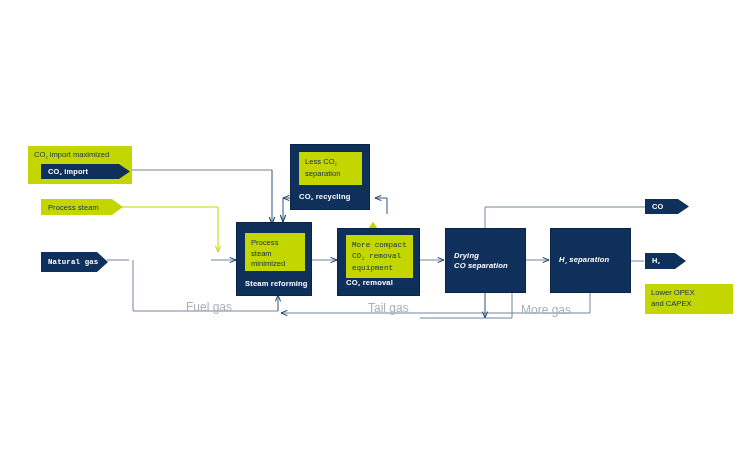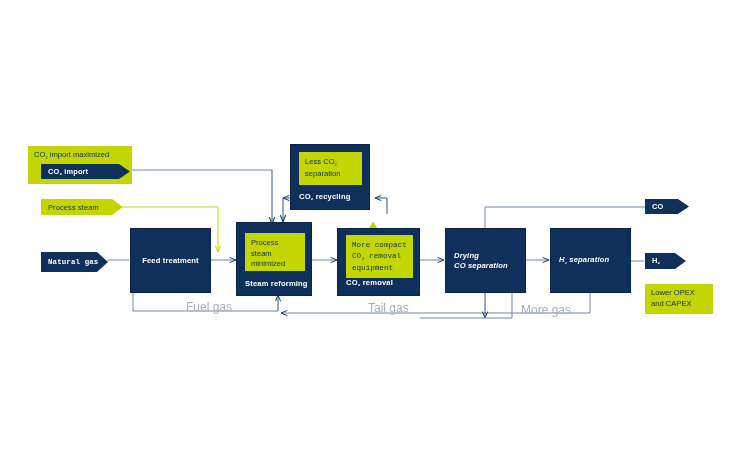--- a/index.html
+++ b/index.html
@@ -147,23 +147,20 @@
   </div>
 
   <div class="tag" style="left:645px;top:199px;width:44px;height:15px;">
     <span>CO</span>
   </div>
 
   <div class="tag" style="left:645px;top:253px;width:41px;height:16px;">
     <span>H<span class="sub">₂</span></span>
   </div>
 
-  <div class="pbox center" style="left:130px;top:228px;width:81px;height:65px;">
-    <div class="plabel">Feed treatment</div>
-  </div>
 
   <div class="pbox bottomlabel" style="left:236px;top:222px;width:76px;height:74px;">
     <div class="greencard" style="left:8px;top:10px;width:60px;height:38px;">
       <div>Process steam</div>
       <div>minimized</div>
     </div>
     <div class="plabel">Steam reforming</div>
   </div>
 
   <div class="pbox bottomlabel" style="left:337px;top:228px;width:83px;height:68px;">
@@ -187,21 +184,21 @@
     <div class="plabel">
       <div>Drying</div>
       <div>CO separation</div>
     </div>
   </div>
 
   <div class="pbox leftmid" style="left:550px;top:228px;width:81px;height:65px;">
     <div class="plabel">H<span class="sub">₂</span> separation</div>
   </div>
 
-  <div class="callout" style="left:645px;top:284px;width:68px;height:30px;padding:4px 4px 0 6px;">
+  <div class="callout" style="left:645px;top:284px;width:88px;height:30px;padding:4px 4px 0 6px;">
     <div>Lower OPEX</div>
     <div>and CAPEX</div>
   </div>
 
   <div class="streamcap" style="left:186px;top:300px;">Fuel gas</div>
   <div class="streamcap" style="left:368px;top:301px;">Tail gas</div>
   <div class="streamcap" style="left:521px;top:303px;">More gas</div>
 
 </div>
 

